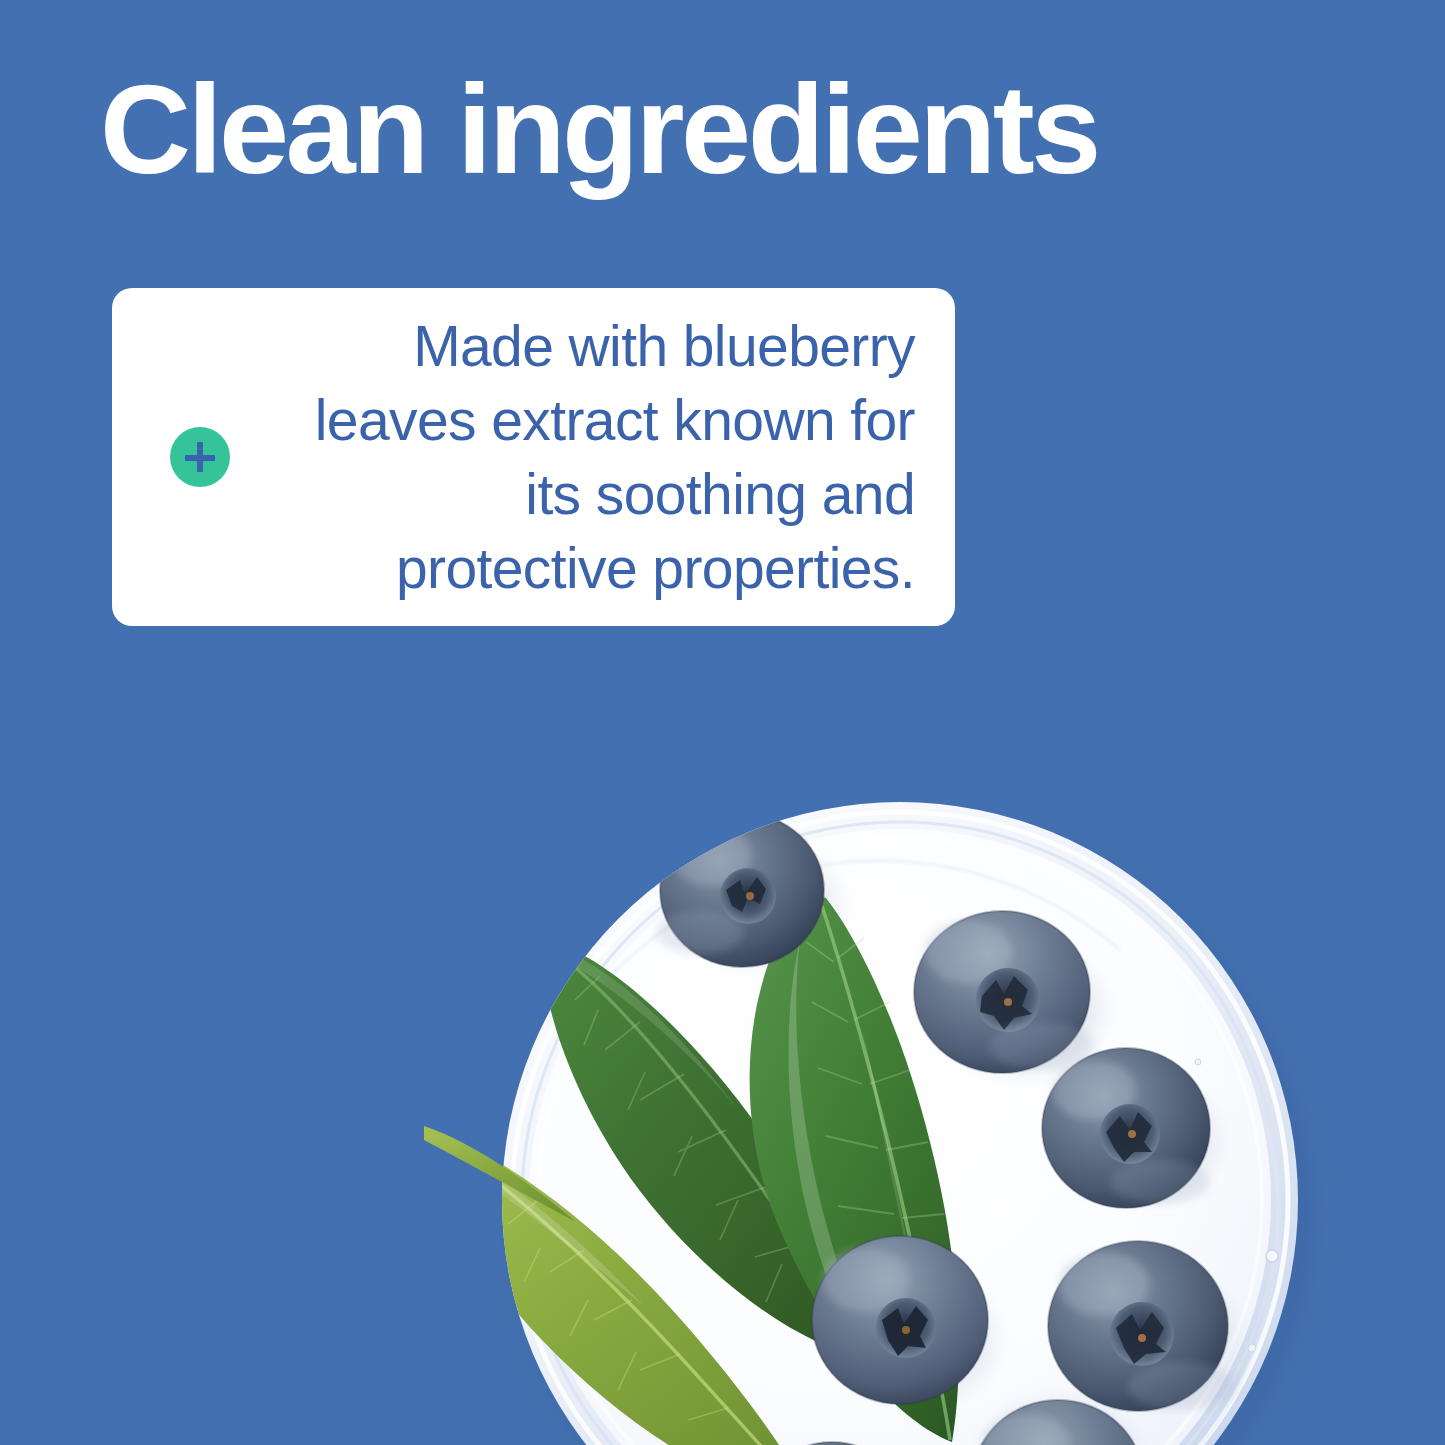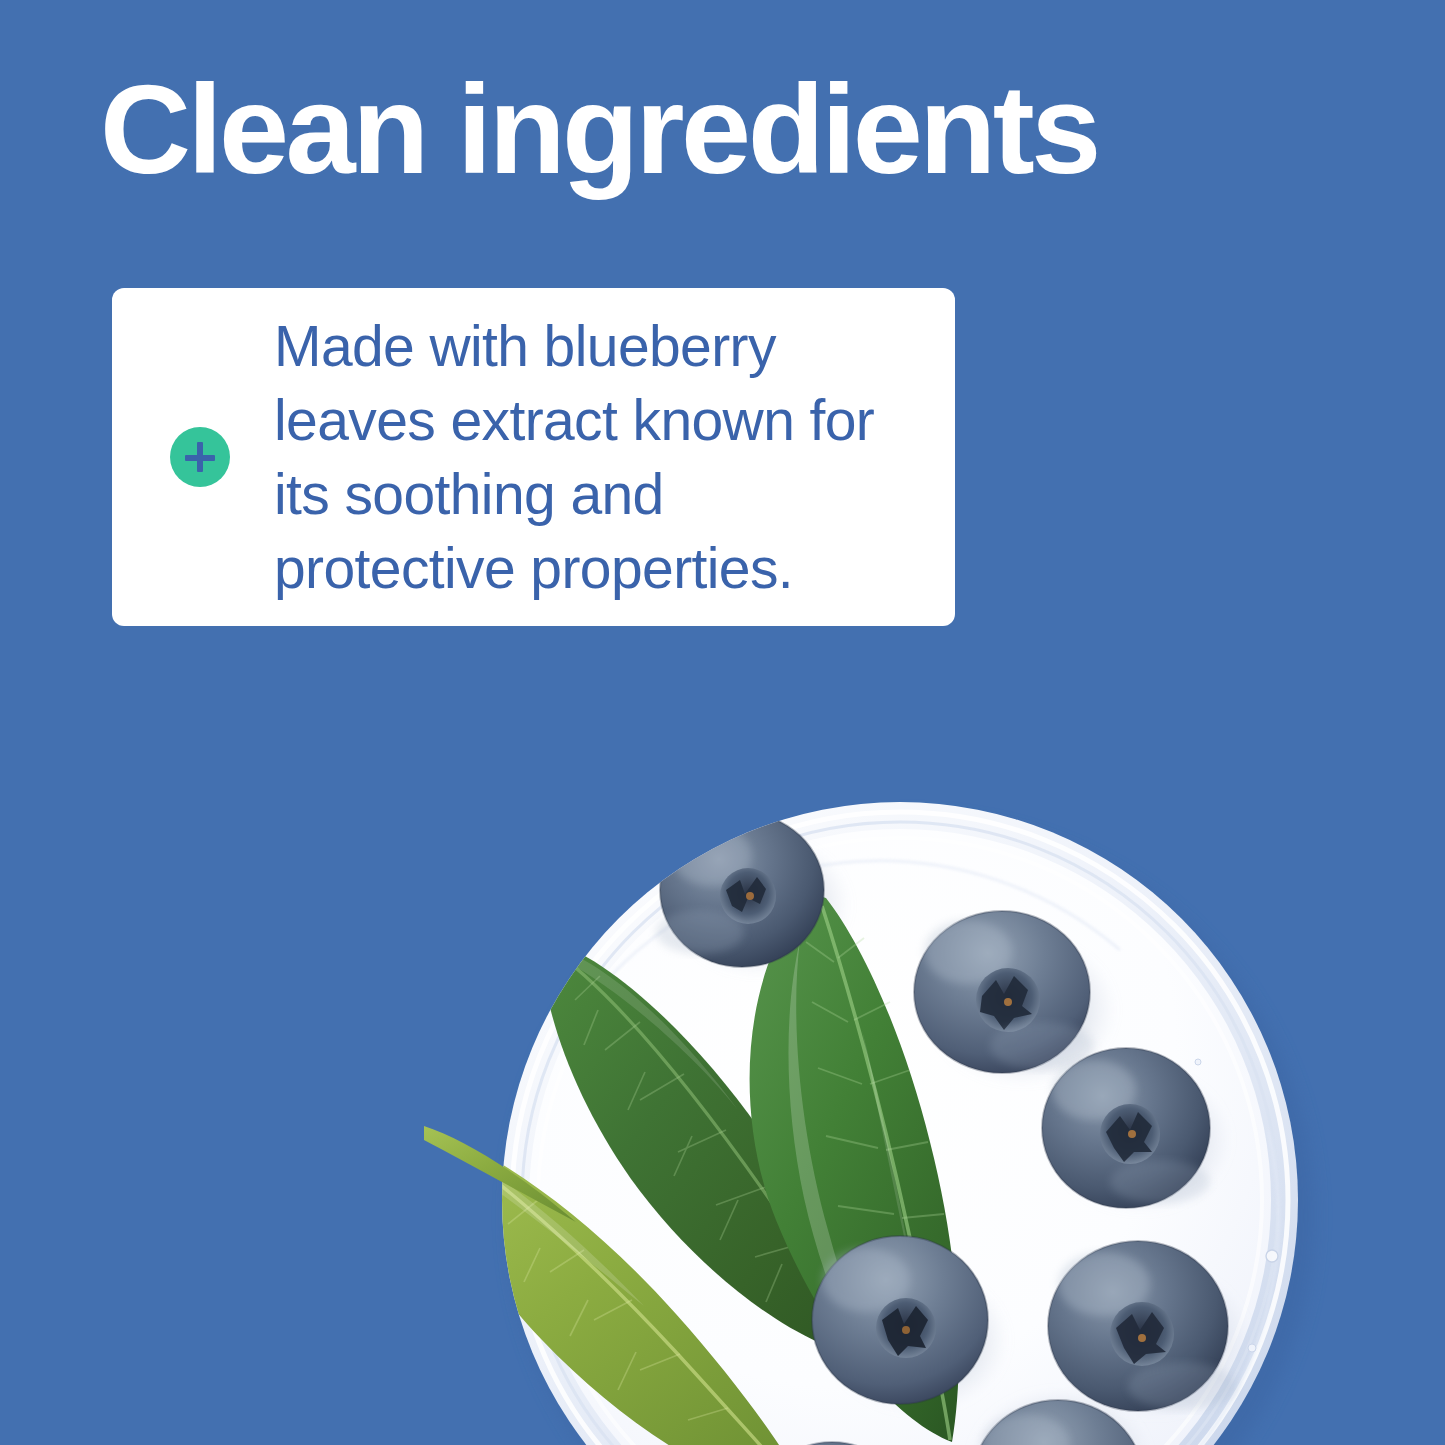--- a/index.html
+++ b/index.html
@@ -34,25 +34,26 @@
   }
 
   
   .card {
     position: absolute;
     left: 112px;
     top: 288px;
     width: 843px;
     height: 338px;
     background: #FFFFFF;
-    border-radius: 12px;
+    border-radius: 20px;
     display: flex;
     align-items: center;
     box-sizing: border-box;
     padding: 0 40px 0 58px;
+    text-align: right;
   }
   .badge {
     flex: 0 0 auto;
     width: 60px;
     height: 60px;
     border-radius: 50%;
     background: #35C49A;
     position: relative;
     margin-right: 44px;
   }

